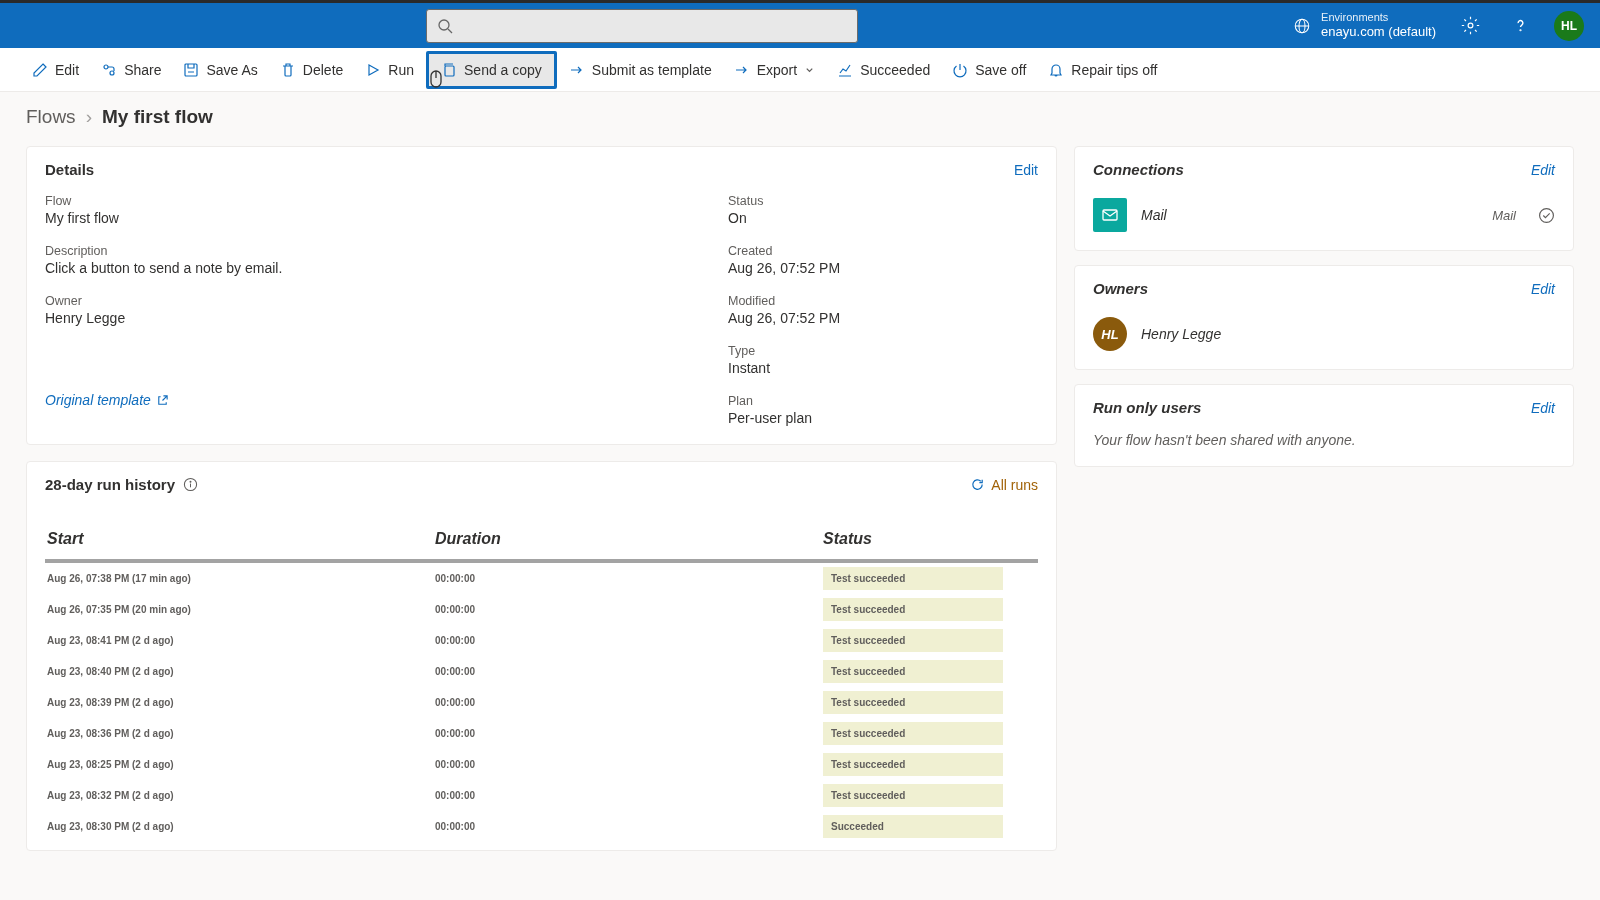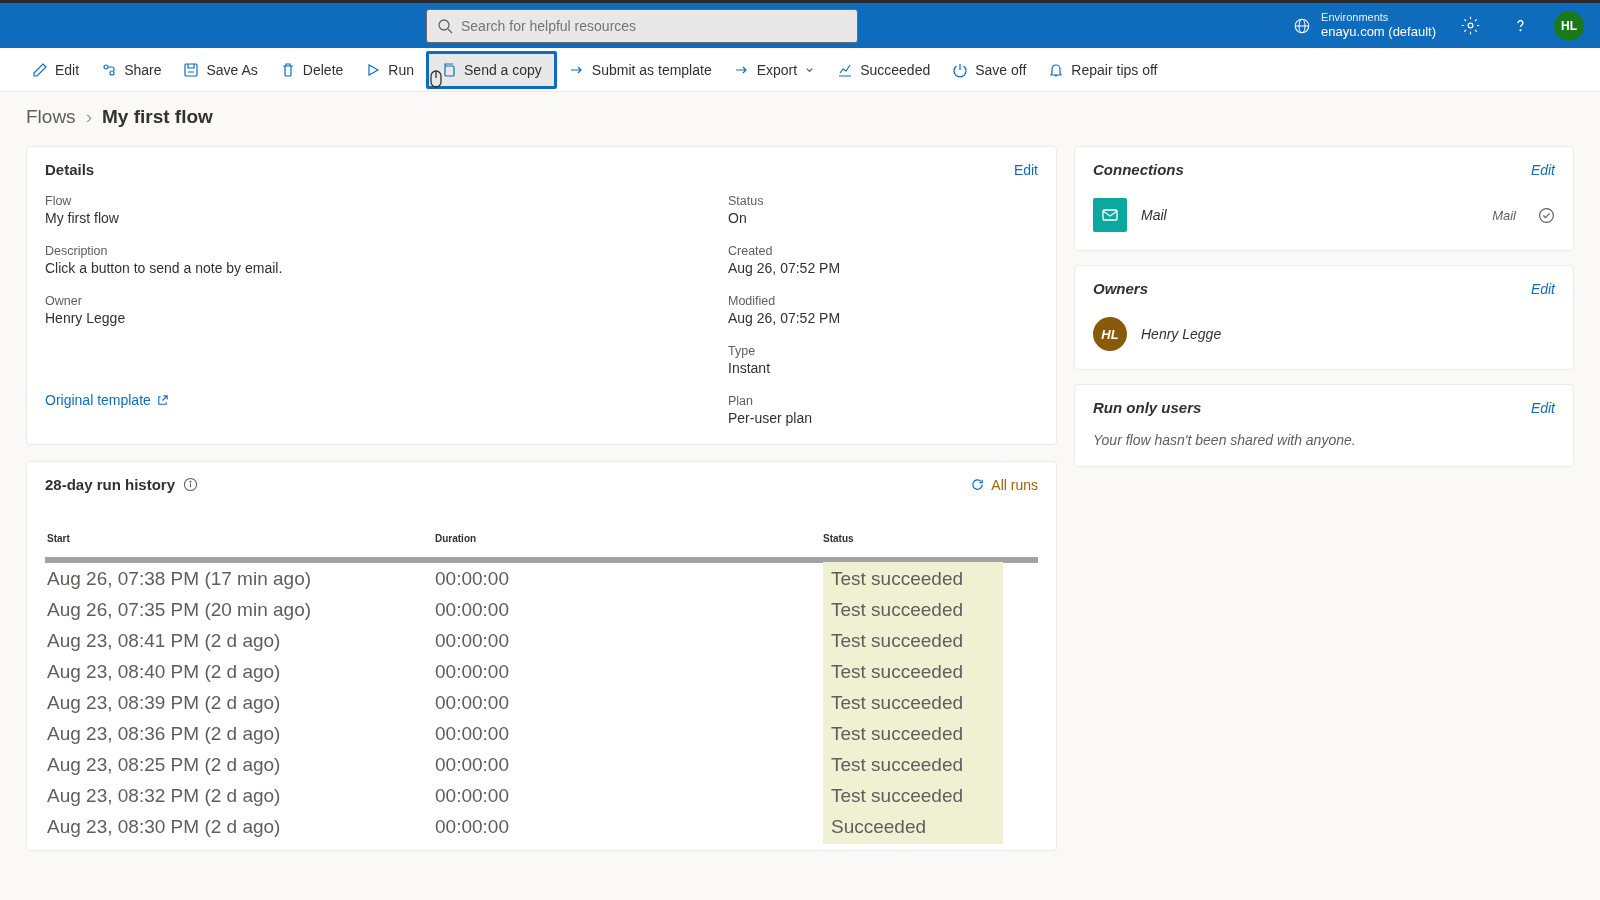--- a/index.html
+++ b/index.html
@@ -30,53 +30,52 @@
 .card { background: #fff; border: 1px solid #edebe9; border-radius: 4px; }
 .card-head { display: flex; align-items: center; justify-content: space-between; padding: 14px 18px 10px; }
 .card-head h2 { font-size: 15px; font-weight: 600; }
 .card-head .link { color: #0f6cbd; font-size: 14px; cursor: pointer; }
 .card-body { padding: 6px 18px 18px; }
 .details-grid { display: flex; gap: 40px; }
 .d-col { flex: 1; display: flex; flex-direction: column; gap: 18px; }
 .d-col2 { width: 310px; display: flex; flex-direction: column; gap: 18px; }
 .field .label { font-size: 12.5px; color: #605e5c; margin-bottom: 2px; }
 .field .value { font-size: 14px; color: #323130; }
-.orig-link { color: #0f6cbd; font-size: 14px; cursor: pointer; display: inline-flex; align-items: center; gap: 5px; margin-top: 48px; }
+.orig-link { color: #0f6cbd; font-size: 14px; cursor: pointer; display: inline-flex; align-items: center; gap: 5px; margin-top: 48px; font-style: italic; }
 .conn-row { display: flex; align-items: center; gap: 14px; padding: 10px 18px 18px; }
 .conn-icon { width: 34px; height: 34px; background: #0aa89e; display: flex; align-items: center; justify-content: center; color: #fff; border-radius: 2px; }
 .conn-name { flex: 1; font-size: 14px; }
 .conn-type { color: #605e5c; font-size: 13px; margin-right: 8px; }
 .owner-row { display: flex; align-items: center; gap: 14px; padding: 10px 18px 18px; }
 .owner-avatar { width: 34px; height: 34px; border-radius: 50%; background: #8a5a0c; color: #fff; display: flex; align-items: center; justify-content: center; font-size: 13px; font-weight: 600; }
 .run-body { padding: 6px 18px 18px; color: #605e5c; }
 .hist-head { display: flex; align-items: center; justify-content: space-between; padding: 14px 18px 10px; gap: 48px; }
 .hist-title { font-size: 15px; font-weight: 600; display: flex; align-items: center; gap: 8px; }
 .hist-title svg { color: #605e5c; }
 .hist-link { color: #a16207; font-size: 14px; display: flex; align-items: center; gap: 6px; cursor: pointer; }
 .hist-table { padding: 16px 18px 8px; }
-.hist-row { display: flex; align-items: center; height: 31px; font-size: 19px; }
-.hist-row.header { height: 44px; font-size: 10px; font-weight: 600; color: #323130; border-bottom: 6px solid #a3a3a3; }
+.hist-row { display: flex; align-items: center; height: 31px; font-size: 10px; font-weight: bold; }
+.hist-row.header { height: 44px; font-size: 16px; font-weight: 600; color: #323130; border-bottom: 4px solid #a3a3a3; font-style: italic; }
 .hist-row .c1 { width: 390px; padding-left: 2px; color: #605e5c; }
 .hist-row .c2 { width: 388px; color: #605e5c; }
 .hist-row .c3 { flex: 1; }
 .hist-row.header .c1, .hist-row.header .c2, .hist-row.header .c3 { color: #323130; }
 .status-cell { display: inline-block; padding: 6px 8px; background: #f0f0d2; color: #605e5c; width: 180px; }
 .cursor-overlay { position: absolute; left: 430px; top: 69px; pointer-events: none; z-index: 999; }
 </style>
 </head>
 <body>
 
 <div class="topbar">
   <div class="search-wrap">
     <div class="search-box">
       <svg width="16" height="16" viewBox="0 0 16 16" fill="none" stroke="#666" stroke-width="1.3">
           <circle cx="7" cy="7" r="5"></circle>
           <line x1="11" y1="11" x2="15" y2="15"></line>
         </svg>
-      <input placeholder="Search for helpful resources" style="">
     </div>
   </div>
   <div class="topbar-right">
     <div class="env-block">
       <svg width="18" height="18" viewBox="0 0 24 24" fill="none" stroke="#fff" stroke-width="1.4">
           <circle cx="12" cy="12" r="9"></circle>
           <ellipse cx="12" cy="12" rx="4" ry="9"></ellipse>
           <line x1="3" y1="12" x2="21" y2="12"></line>
         </svg>
       <div class="env-text">

